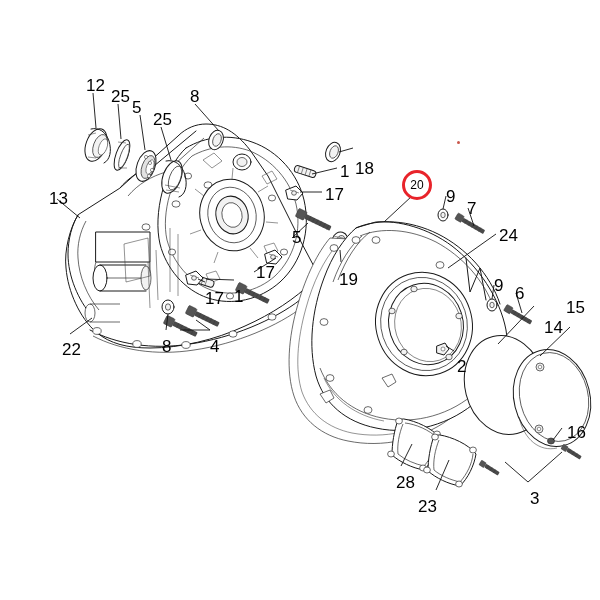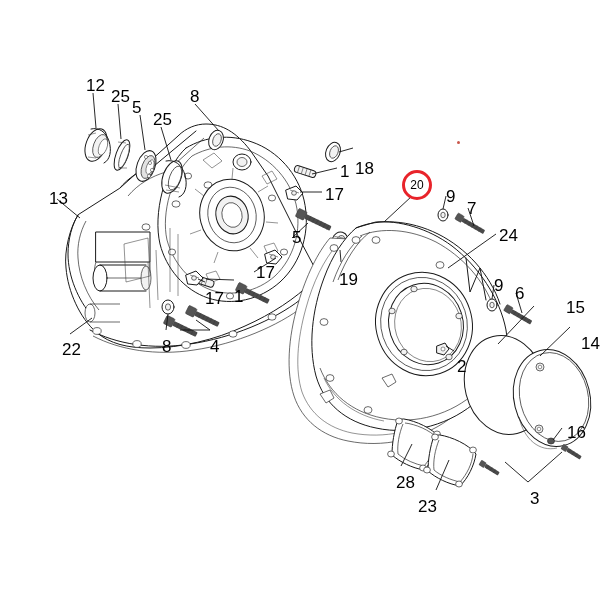--- a/index.html
+++ b/index.html
@@ -463,21 +463,21 @@
   <div class="hl-ring" style="left:402px; top:170px; width:30px; height:30px;">
     <span>20</span>
   </div>
 
   <div class="label" style="left:446px; top:188px;">9</div>
   <div class="label" style="left:467px; top:200px;">7</div>
   <div class="label" style="left:499px; top:227px;">24</div>
   <div class="label" style="left:494px; top:277px;">9</div>
   <div class="label" style="left:515px; top:285px;">6</div>
   <div class="label" style="left:566px; top:299px;">15</div>
-  <div class="label" style="left:581px; top:319px;margin-top:16px;">14</div>
+  <div class="label" style="left:544px; top:319px;">14</div>
   <div class="label" style="left:457px; top:358px;">2</div>
   <div class="label" style="left:567px; top:424px;">16</div>
   <div class="label" style="left:396px; top:474px;">28</div>
   <div class="label" style="left:418px; top:498px;">23</div>
   <div class="label" style="left:530px; top:490px;">3</div>
 
   <div class="red-speck" style="left:457px; top:141px;"></div>
 
 </div>
 

